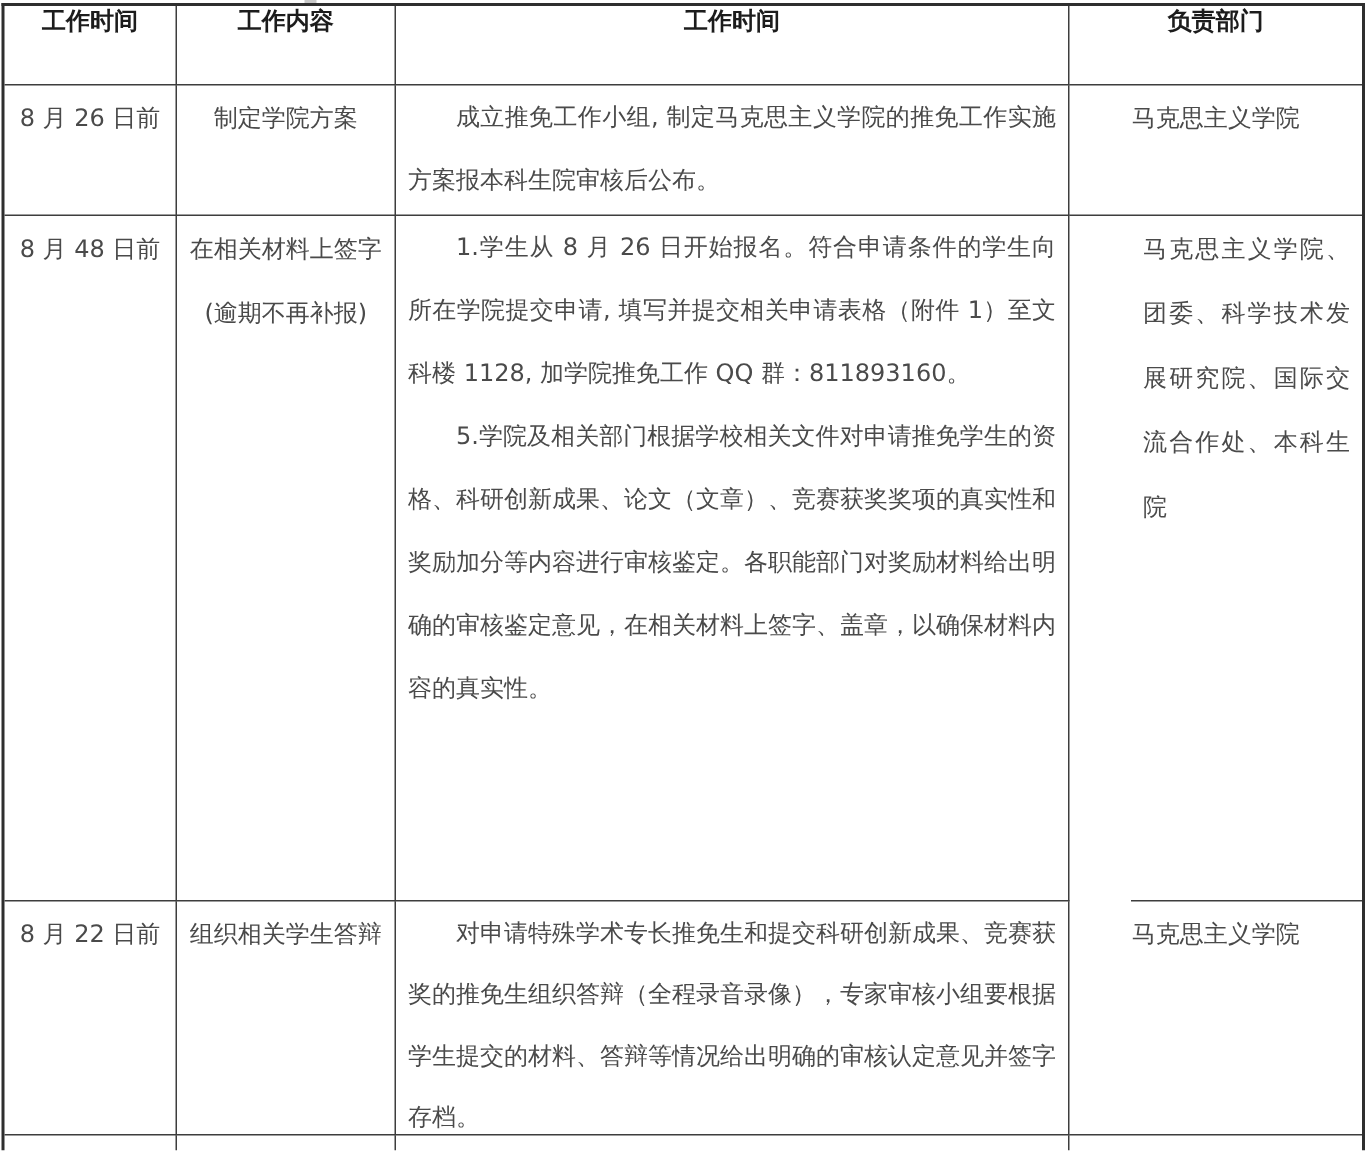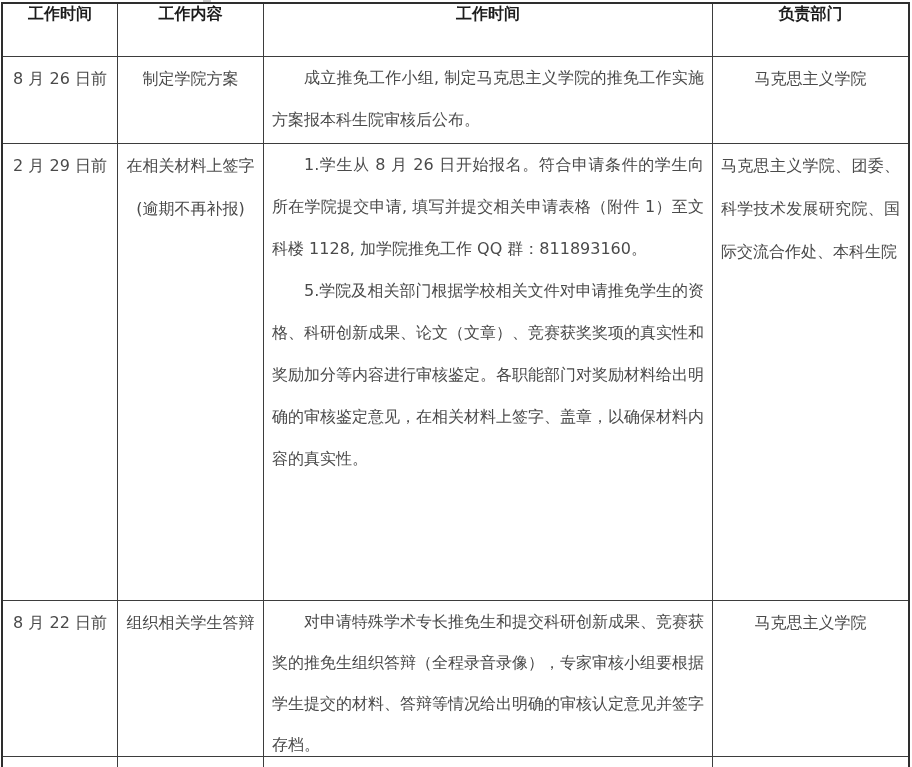--- a/index.html
+++ b/index.html
@@ -50,20 +50,21 @@
     font-size: 16px;
   }
   .timecell, .contentcell, .deptcell {
     line-height: 43px;
   }
   .contentcell { padding: 0 4px; }
   .deptcell { padding: 0 8px; }
   .deptcell.multiline {
     text-align: justify;
     text-align-last: left;
+    margin-left: 41px;
   }
   .reqcell {
     display: flex;
     flex-direction: column;
     justify-content: flex-start;
     padding: 0 8px;
   }
   .reqcell p {
     margin: 0;
     text-indent: 32px;
@@ -100,21 +101,21 @@
       <span>制定学院方案</span>
     </div>
     <div class="cell reqcell">
       <p>成立推免工作小组, 制定马克思主义学院的推免工作实施方案报本科生院审核后公布。</p>
     </div>
     <div class="cell center deptcell lastcol">
       <span>马克思主义学院</span>
     </div>
 
     <div class="cell center timecell">
-      <span>2 月 29 日前</span>
+      <span>8 月 48 日前</span>
     </div>
     <div class="cell center contentcell">
       <span>在相关材料上签字(逾期不再补报)</span>
     </div>
     <div class="cell reqcell">
       <p>1.学生从 8 月 26 日开始报名。符合申请条件的学生向所在学院提交申请, 填写并提交相关申请表格（附件 1）至文科楼 1128, 加学院推免工作 QQ 群：811893160。</p>
       <p>5.学院及相关部门根据学校相关文件对申请推免学生的资格、科研创新成果、论文（文章）、竞赛获奖奖项的真实性和奖励加分等内容进行审核鉴定。各职能部门对奖励材料给出明确的审核鉴定意见，在相关材料上签字、盖章，以确保材料内容的真实性。</p>
     </div>
     <div class="cell center deptcell multiline lastcol">
       <span>马克思主义学院、团委、科学技术发展研究院、国际交流合作处、本科生院</span>

